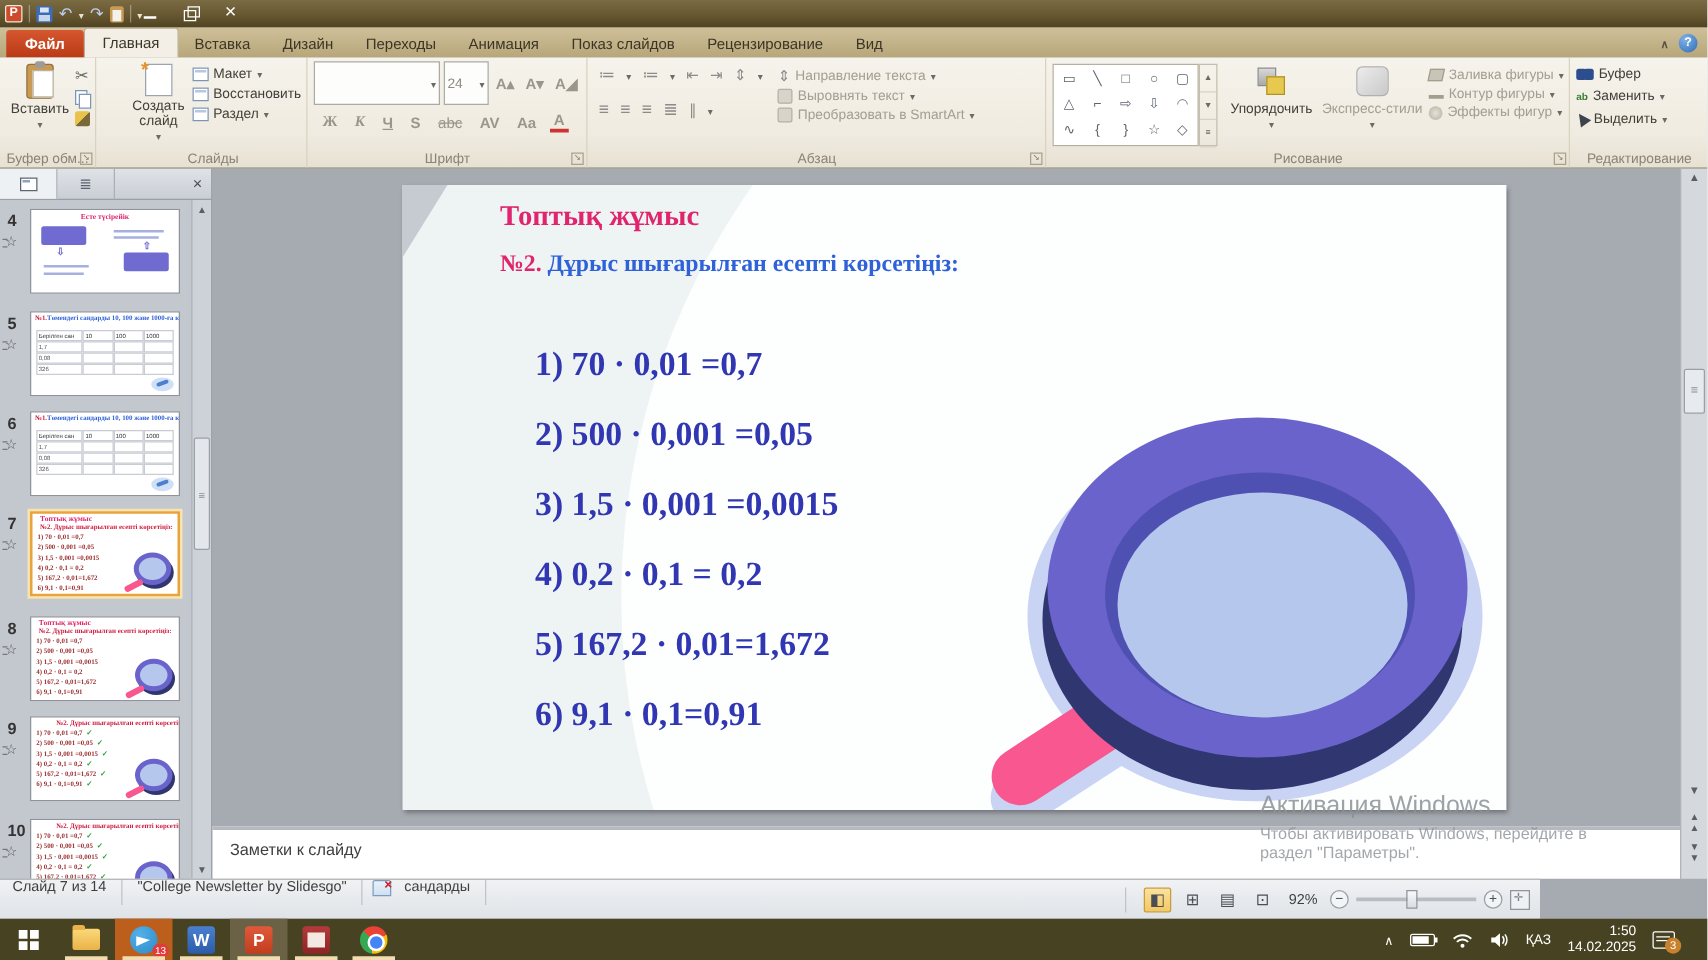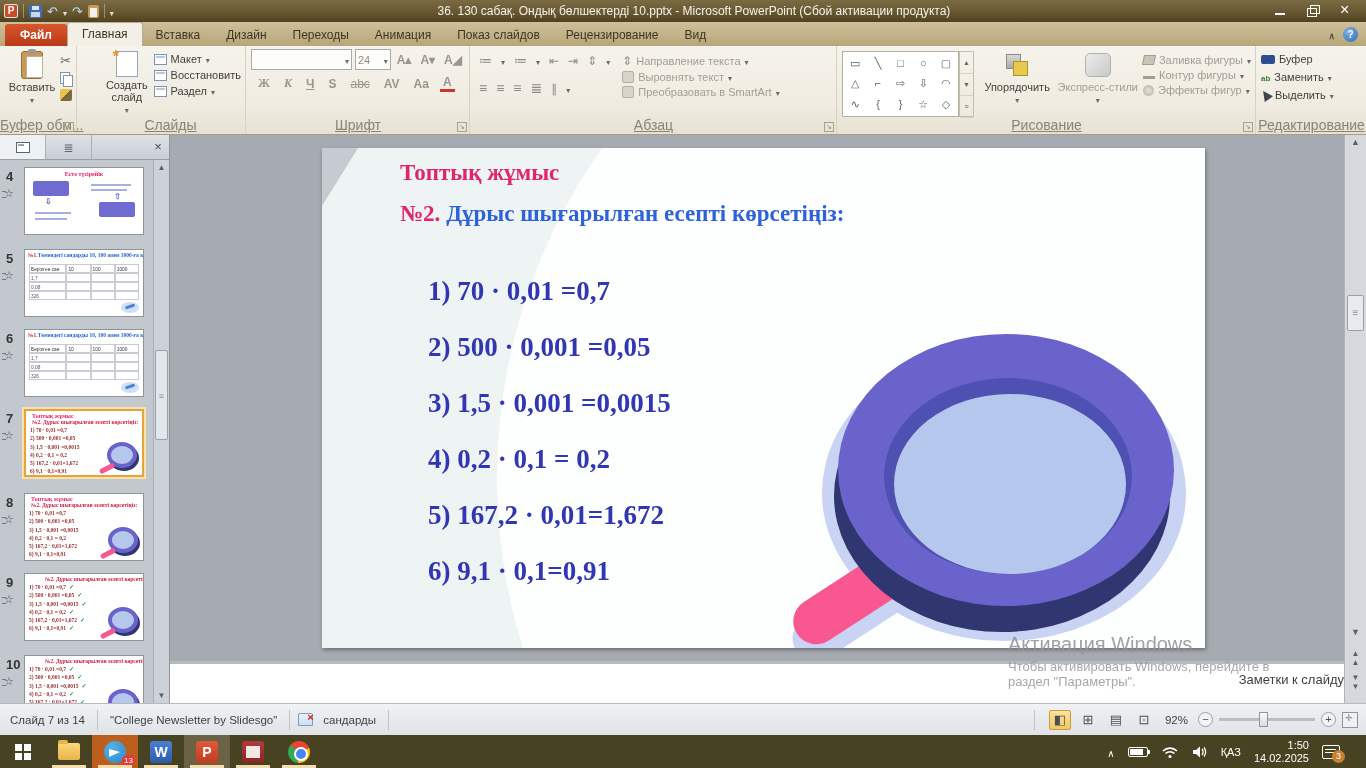--- a/index.html
+++ b/index.html
@@ -41,21 +41,21 @@
   .tabrow-right { margin-left:auto; display:flex; align-items:center; gap:8px; padding-right:8px; padding-bottom:3px; }
   .ribbon-collapse::before { content:"∧"; font-size:9px; color:#5a5140; font-weight:bold; }
   .help-btn { width:15px; height:15px; border-radius:50%; background:radial-gradient(circle at 35% 30%,#7fb2e8,#2f6cb3);
     color:#fff; font-size:10px; font-weight:bold; text-align:center; line-height:15px; }
   .help-btn::before { content:"?"; }
 
   
   .ribbon { position:absolute; left:0; top:46px; width:1366px; height:89px;
     background:linear-gradient(to bottom,#f6f3ec 0%,#efebe0 70%,#e7e1d2 100%); border-bottom:1px solid #a89d80; }
   .rgroup { position:absolute; top:0; height:88px; border-right:1px solid #d9d2bf; }
-  .glabel { position:absolute; bottom:1px; left:0; width:100%; text-align:center; font-size:14px; color:#8a8474; white-space:nowrap;text-decoration:underline; }
+  .glabel { position:absolute; bottom:1px; left:0; width:100%; text-align:center; font-size:11px; color:#8a8474; white-space:nowrap; }
   .launcher { position:absolute; right:2px; bottom:2px; width:10px; height:10px; border:1px solid #a9a18c; font-size:7px;
     line-height:8px; text-align:center; color:#8a8474; }
   .launcher::before { content:"↘"; }
   .gbody { position:relative; height:72px; padding:3px 4px; display:flex; }
   .bigbtn { display:flex; flex-direction:column; align-items:center; font-size:11px; color:#413f39; text-align:center; width:56px; }
   .bigbtn .bicon { height:32px; display:flex; align-items:center; justify-content:center; }
   .caret::before { content:"▾"; font-size:8px; color:#6b6a66; }
   .smallcol { display:flex; flex-direction:column; justify-content:flex-start; gap:4px; font-size:11px; color:#413f39; padding-top:4px; }
   .smallbtn { display:flex; align-items:center; gap:4px; white-space:nowrap; }
   .disabled { color:#a39e93 !important; }
@@ -65,21 +65,21 @@
   .ico-clipboard::after { content:""; position:absolute; left:4px; top:4px; width:15px; height:20px; background:#fff; border:1px solid #b9b29e; }
   .ico-scissors::before { content:"✂"; font-size:13px; color:#666; }
   .ico-copy { width:12px; height:13px; position:relative; }
   .ico-copy::before, .ico-copy::after { content:""; position:absolute; width:8px; height:10px; background:#fff; border:1px solid #7d95b5; }
   .ico-copy::before { left:0; top:0; } .ico-copy::after { left:3px; top:3px; }
   .ico-brush { width:12px; height:12px; background:linear-gradient(135deg,#e8c24a 50%,#7a6a3a 50%); border-radius:2px; }
   .ico-newslide { width:22px; height:26px; background:#fff; border:1px solid #9aa4ad; position:relative; }
   .ico-newslide::before { content:"*"; color:#e8912d; font-weight:bold; font-size:16px; position:absolute; left:-4px; top:-4px; }
   .ico-slide-sm { width:13px; height:11px; background:#fff; border:1px solid #7d95b5; position:relative; }
   .ico-slide-sm::before { content:""; position:absolute; left:1px; top:1px; width:9px; height:2px; background:#b5c8e0; }
-  .combo { height:21px; border:1px solid #ababa4; background:#fdfdfb; display:flex; align-items:center; font-size:11px; color:#8e8a82; padding:0 2px; }
+  .combo { height:35px; border:1px solid #ababa4; background:#fdfdfb; display:flex; align-items:center; font-size:11px; color:#8e8a82; padding:0 2px; }
   .combo .caret { margin-left:auto; }
   .fontglyph { font-size:12px; font-weight:bold; color:#9b968c; padding:0 3px; }
   .ico-lines::before { content:"≔"; color:#8b8b8b; font-size:13px; }
   .ico-indent1::before { content:"⇤"; color:#8b8b8b; font-size:12px; }
   .ico-indent2::before { content:"⇥"; color:#8b8b8b; font-size:12px; }
   .ico-lspace::before { content:"⇕"; color:#8b8b8b; font-size:12px; }
   .ico-align1::before { content:"≡"; color:#8b8b8b; font-size:14px; }
   .ico-align2::before { content:"≣"; color:#8b8b8b; font-size:14px; }
   .ico-cols::before { content:"∥"; color:#8b8b8b; font-size:12px; }
   .pbtn-row { display:flex; gap:9px; align-items:center; height:22px; padding:0 4px; }
@@ -146,46 +146,46 @@
   .ps-down { bottom:0; } .ps-down::before { content:"▼"; }
   .ps-thumb { position:absolute; left:1px; top:190px; width:13px; height:90px; background:#e3e7eb; border:1px solid #9aa0a8; border-radius:2px; }
   .ps-thumb::after { content:"≡"; display:block; text-align:center; color:#8a9098; font-size:9px; line-height:90px; }
 
   
   .edit-area { position:absolute; left:170px; top:135px; width:1174px; height:526px; background:#a6aab1; overflow:hidden; }
   .slide { position:absolute; left:152px; top:13px; width:883px; height:500px; background:#eef4f3; box-shadow:1px 2px 4px rgba(0,0,0,.35); overflow:hidden; }
   .slide-circle { position:absolute; left:175px; top:-240px; width:1140px; height:1140px; border-radius:50%; background:#fdfefe; }
   .slide-fold { position:absolute; left:0; top:0; width:0; height:0; border-top:58px solid #c5cbd0; border-right:36px solid transparent; }
   .slide-title { position:absolute; left:78px; top:12px; font-family:"Liberation Serif",serif; font-weight:bold; font-size:23px; color:#e0246d; }
-  .slide-sub { position:absolute; left:78px; top:53px; font-family:"Liberation Serif",serif; font-weight:bold; font-size:23px; }
+  .slide-sub { position:absolute; left:78px; top:53px; font-family:"Liberation Serif",serif; font-weight:bold; font-size:19px; }
   .slide-sub .no { color:#e0246d; } .slide-sub .rest { color:#2f62d9; }
   .problems { position:absolute; left:106px; top:128px; }
   .problem-line { font-family:"Liberation Serif",serif; font-weight:bold; font-size:27px; color:#3136b2; margin-bottom:25px; white-space:nowrap; }
   .magnifier { position:absolute; left:450px; top:140px; }
   .watermark { position:absolute; left:1008px; top:633px; width:340px; color:#8d9297; z-index:5; }
   .wm1 { font-size:20px; opacity:.85; }
   .wm2 { font-size:13px; opacity:.8; margin-top:3px; }
 
   
   .main-scroll { position:absolute; right:0; top:135px; width:22px; height:568px; background:#d5d9dd; border-left:1px solid #b0b4b9; }
   .ms-btn { position:absolute; left:0; width:21px; text-align:center; color:#5a5f66; }
   .ms-up { top:2px; font-size:9px; } .ms-up::before { content:"▲"; }
   .ms-thumb { position:absolute; left:2px; top:160px; width:17px; height:36px; background:#e8ebee; border:1px solid #9aa0a8; border-radius:2px; }
   .ms-thumb::after { content:"≡"; display:block; text-align:center; color:#8a9098; font-size:10px; line-height:34px; }
   .ms-down { top:492px; font-size:9px; } .ms-down::before { content:"▼"; }
   .ms-prev { top:514px; font-size:8px; line-height:9px; } .ms-prev::before { content:"▲\A▲"; white-space:pre; }
   .ms-next { top:538px; font-size:8px; line-height:9px; } .ms-next::before { content:"▼\A▼"; white-space:pre; }
 
   
   .notes { position:absolute; left:170px; top:661px; width:1174px; height:42px; background:#fff; border-top:3px solid #b6bac0; }
-  .notes-text { padding:8px 0 0 14px; font-size:13px; color:#3f3f3f;text-align:right; }
-
-  
-  .statusbar { position:absolute; left:0; top:703px; width:1366px; height:32px;
-    background:linear-gradient(#f0f2f4,#dfe3e7); border-top:1px solid #b7babd; display:flex; align-items:center; font-size:11.5px; color:#3f3f3f; }
+  .notes-text { padding:8px 0 0 14px; font-size:13px; color:#3f3f3f; }
+
+  
+  .statusbar { position:absolute; left:0; top:703px; width:1232px; height:32px;
+    background:linear-gradient(#f0f2f4,#dfe3e7); border-top:1px solid #b7babd; display:flex; font-size:11.5px; color:#3f3f3f; }
   .sb-sep { width:1px; height:20px; background:#c0c3c7; margin:0 8px; }
   .sb-item { padding:0 4px; white-space:nowrap; }
   .ico-spell { width:15px; height:13px; background:linear-gradient(#eaf1fa,#cfe0f2); border:1px solid #7c9cc0; border-radius:2px 2px 0 0; position:relative; }
   .ico-spell::after { content:"×"; color:#cc2222; font-weight:bold; font-size:11px; position:absolute; left:8px; top:-3px; }
   .sb-right { margin-left:auto; display:flex; align-items:center; gap:6px; padding-right:8px; }
   .viewbtn { width:22px; height:20px; display:flex; align-items:center; justify-content:center; font-size:13px; color:#4a4f57; border:1px solid transparent; }
   .viewbtn.active { background:linear-gradient(#fbe29e,#f3c860); border:1px solid #c79d3f; border-radius:2px; }
   .zoom-minus,.zoom-plus { width:15px; height:15px; border-radius:50%; border:1px solid #9aa0a6; background:#f2f4f6; text-align:center; line-height:13px; font-size:11px; color:#4a4f57; }
   .zoom-minus::before { content:"−"; } .zoom-plus::before { content:"+"; }
   .zoom-track { width:96px; height:3px; background:#b9bdc2; position:relative; }
@@ -236,21 +236,20 @@
       <span class="ppt-mini"></span>
       <span class="qat-sep"></span>
       <span class="ico-save"></span>
       <span class="ico-undo"></span>
       <span class="caret-sm"></span>
       <span class="ico-redo"></span>
       <span class="ico-paste-sm"></span>
       <span class="qat-sep"></span>
       <span class="caret-sm"></span>
     </div>
-    <div class="win-title">36. 130 сабақ.  Ондық бөлшектерді 10.pptx  -  Microsoft PowerPoint (Сбой активации продукта)</div>
     <div class="winctl">
       <span class="wc wc-min"></span>
       <span class="wc wc-restore"></span>
       <span class="wc wc-close"></span>
     </div>
   </div>
 
   <div class="tabrow">
     <div class="tab tab-file">Файл</div>
     <div class="tab tab-active">Главная</div>

